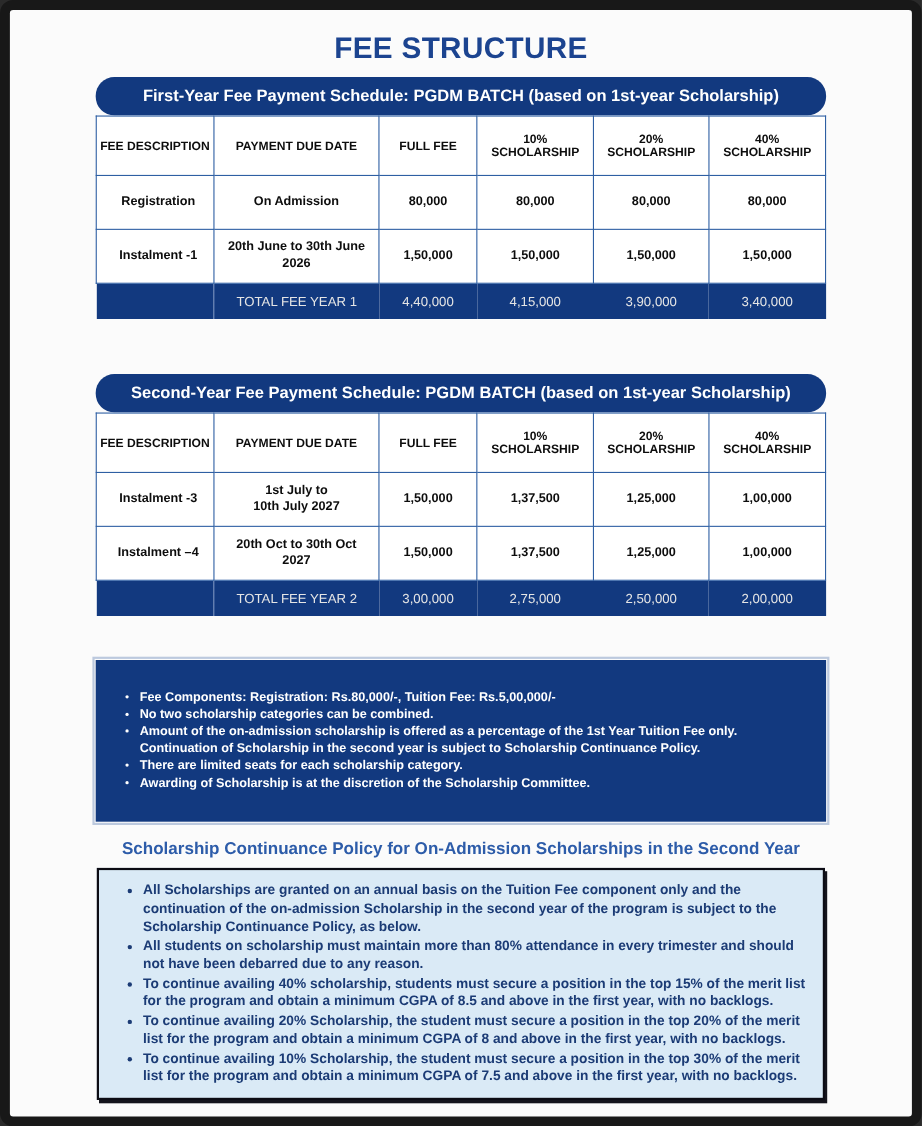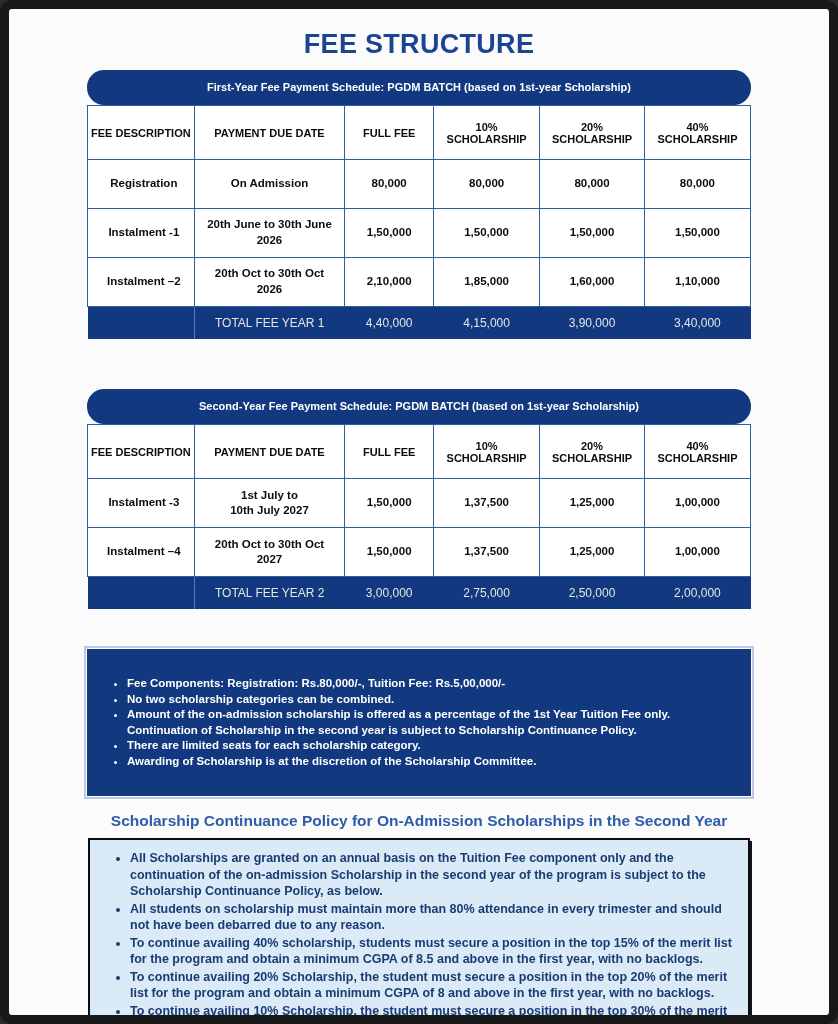--- a/index.html
+++ b/index.html
@@ -11,21 +11,21 @@
     -webkit-font-smoothing:antialiased;
   }
   .title{
     text-align:center;font-weight:bold;font-size:27px;letter-spacing:.3px;
     color:var(--title_blue,#1c4490);margin:20px 0 0;
   }
   .table-card{width:664px;margin:10px auto 0;}
   .table-card.second{margin-top:50px;}
   .tcaption{
     background:var(--primary_blue,#12397f);color:#fff;font-weight:bold;
-    font-size:11px;text-align:center;height:35px;line-height:35px;border-radius:17px;
+    font-size:15px;text-align:center;height:35px;line-height:35px;border-radius:17px;
   }
   table.fee{width:100%;border-collapse:collapse;table-layout:fixed;background:#fff;}
   col.c0{width:16.1%;} col.c1{width:22.7%;} col.c2{width:13.4%;}
   col.c3{width:16%;}   col.c4{width:15.8%;} col.c5{width:16%;}
   table.fee th{
     border:1px solid var(--border_blue,#2e5fa3);
     font-size:11px;font-weight:bold;color:#0d0d0d;
     padding:9px 3px;height:35px;white-space:pre-line;text-align:center;vertical-align:middle;
   }
   table.fee td{
@@ -107,28 +107,20 @@
             <td>80,000</td>
           </tr>
           <tr>
             <td>Instalment -1</td>
             <td>20th June to 30th June 2026</td>
             <td>1,50,000</td>
             <td>1,50,000</td>
             <td>1,50,000</td>
             <td>1,50,000</td>
           </tr>
-          <tr>
-            <td>Instalment –2</td>
-            <td>20th Oct to 30th Oct 2026</td>
-            <td>2,10,000</td>
-            <td>1,85,000</td>
-            <td>1,60,000</td>
-            <td>1,10,000</td>
-          </tr>
         </tbody>
       <tfoot>
           <tr>
             <td></td>
             <td class="total-label">TOTAL FEE YEAR 1</td>
             <td>4,40,000</td>
             <td>4,15,000</td>
             <td>3,90,000</td>
             <td>3,40,000</td>
           </tr>

